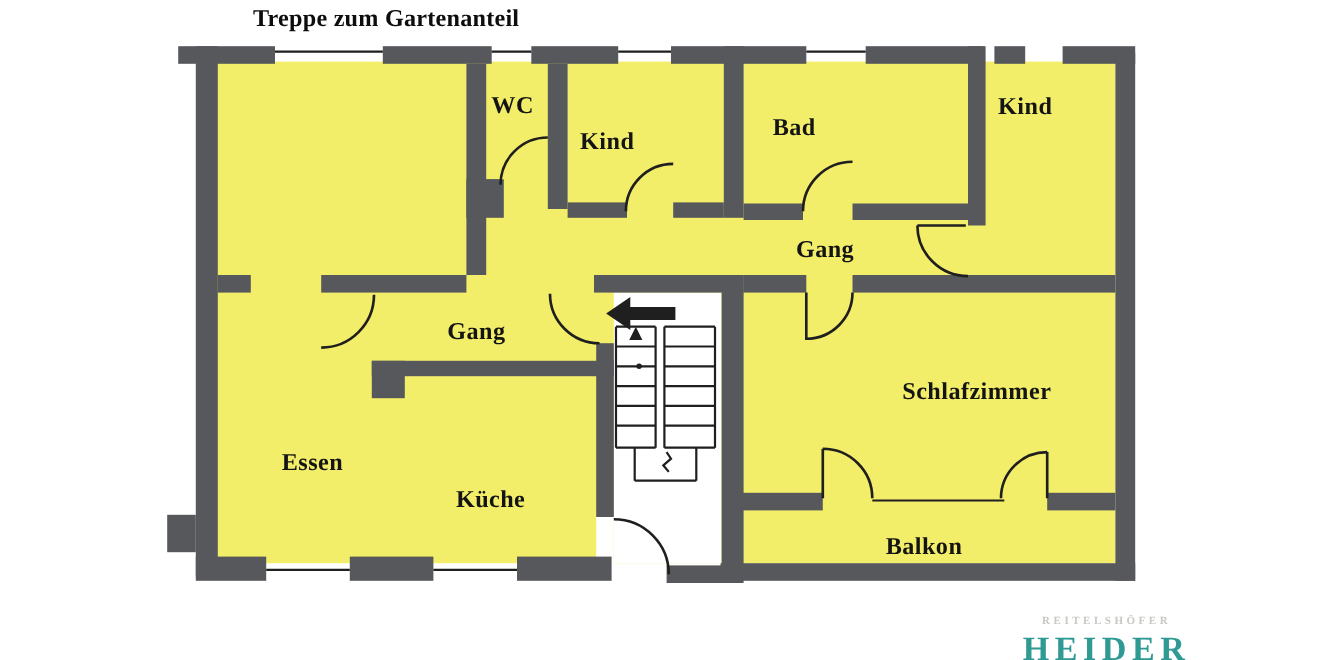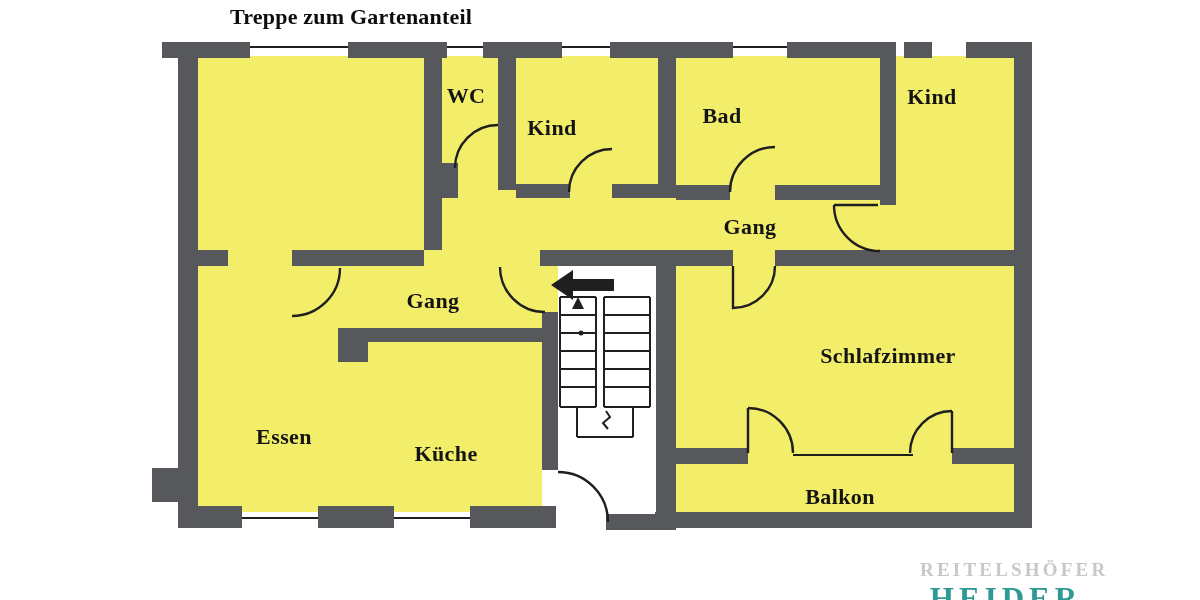--- a/index.html
+++ b/index.html
@@ -17,21 +17,21 @@
     font-size:22px;font-weight:600;color:var(--text);letter-spacing:.4px;white-space:nowrap;
   }
   #plan-title{
     position:absolute;left:230px;top:4px;font-size:22px;font-weight:700;color:#0d0d0d;letter-spacing:.2px;
   }
   #linework{position:absolute;left:0;top:0;pointer-events:none;}
   #linework path{stroke:var(--line);stroke-width:2.4;fill:none;}
   #linework path.thin{stroke-width:2;}
   #linework .solid{fill:var(--line);stroke:none;}
   #watermark{position:absolute;left:920px;top:560px;width:172px;text-align:center;line-height:1;}
-  #watermark .l1{font-size:19px;letter-spacing:3.2px;color:var(--logo_gray);font-weight:600;}
+  #watermark .l1{font-size:10px;letter-spacing:3.2px;color:var(--logo_gray);font-weight:600;}
   #watermark .l2{margin-top:4px;font-size:31px;letter-spacing:5px;color:var(--logo_teal);font-weight:700;}
 </style>
 </head>
 <body>
 
 <div id="page">
 
   <div id="plan-title">Treppe zum Gartenanteil</div>
 
   <div class="yellow" style="left:180px;top:56px;width:834px;height:456px;"></div>
@@ -106,21 +106,21 @@
     <polygon class="solid" points="551,285 573,270 573,279 614,279 614,291 573,291 573,300"></polygon>
   </svg>
 
   <div class="room-label" style="left:466px;top:96px;">WC</div>
   <div class="room-label" style="left:552px;top:128px;">Kind</div>
   <div class="room-label" style="left:722px;top:116px;">Bad</div>
   <div class="room-label" style="left:932px;top:97px;">Kind</div>
   <div class="room-label" style="left:750px;top:227px;">Gang</div>
   <div class="room-label" style="left:433px;top:301px;">Gang</div>
   <div class="room-label" style="left:856px;top:356px;margin-left:32px;">Schlafzimmer</div>
-  <div class="room-label" style="left:284px;top:437px;">Essen</div>
+  <div class="room-label" style="left:284px;top:420px;">Essen</div>
   <div class="room-label" style="left:446px;top:454px;">Küche</div>
   <div class="room-label" style="left:840px;top:497px;text-align:center;">Balkon</div>
 
   <div id="watermark">
     <div class="l1">REITELSHÖFER</div>
     <div class="l2">HEIDER</div>
   </div>
 
 </div>
 

